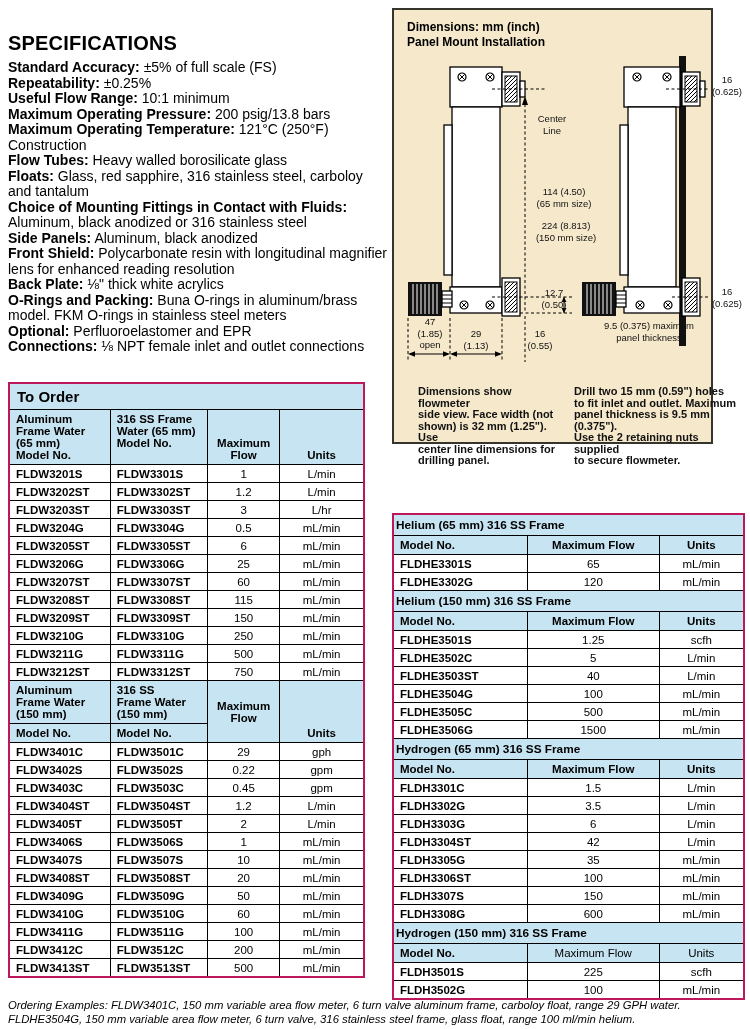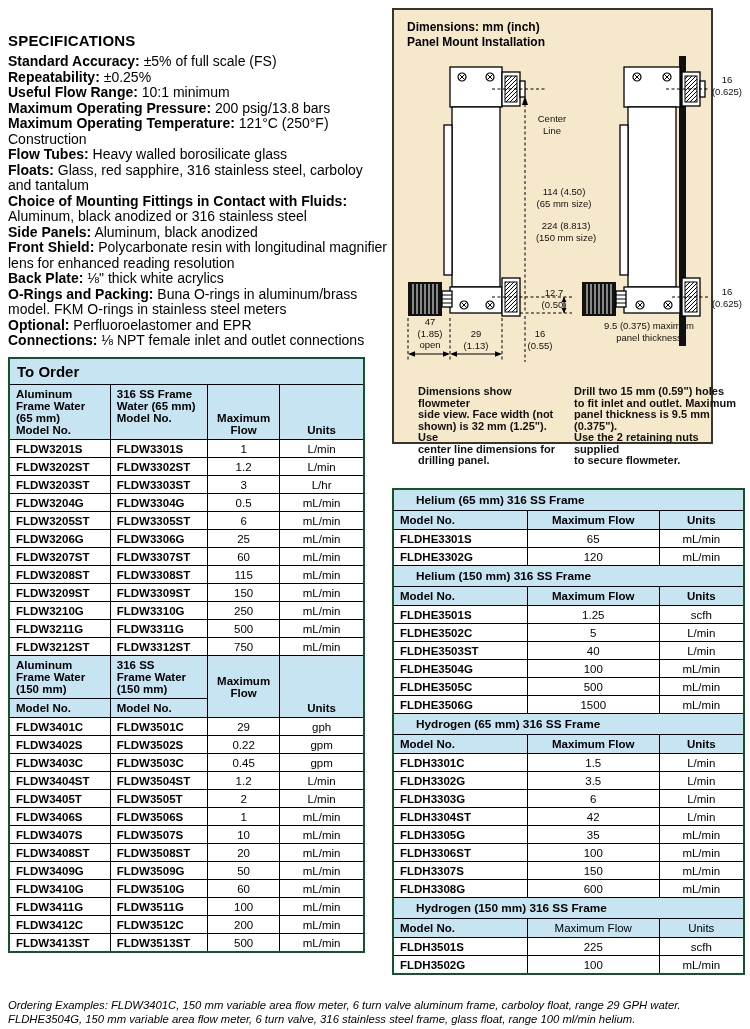--- a/index.html
+++ b/index.html
@@ -3,21 +3,21 @@
 <meta charset="utf-8">
 <style>
   html,body{margin:0;padding:0;}
   body{
     width:750px;height:1029px;position:relative;background:#fff;
     font-family:"Liberation Sans", sans-serif;color:#000;overflow:hidden;
   }
   .pre{white-space:pre-line;}
   
   .specs{position:absolute;left:8px;top:32px;width:380px;}
-  .specs .title{font-size:15px;font-weight:bold;margin:0 0 5px 0;letter-spacing:0.2px;}
+  .specs .title{font-size:20px;font-weight:bold;margin:0 0 5px 0;letter-spacing:0.2px;}
   .spec-line{font-size:14px;line-height:15.5px;}
   
   .diagram{
     position:absolute;left:392px;top:8px;width:321px;height:436px;
     background:#f6e9cb;border:2px solid #35352e;box-sizing:border-box;
   }
   .dsvg{position:absolute;left:0;top:0;}
   .dtitle{position:absolute;left:13px;top:10px;font-size:12px;font-weight:bold;line-height:14.5px;}
   .dlabel{position:absolute;font-weight:normal;font-size:9.5px;line-height:11.5px;
     white-space:pre-line;text-align:center;color:#111;}
@@ -25,35 +25,35 @@
     white-space:pre-line;text-align:left;color:#111;}
   .wshape{fill:#fff;stroke:#000;stroke-width:1.3;}
   .dash{stroke:#000;stroke-width:1;stroke-dasharray:3,2.5;fill:none;}
   .thin{stroke:#000;stroke-width:1;fill:none;}
   .screw circle{fill:#fff;stroke:#000;stroke-width:1.2;}
   .screw line{stroke:#000;stroke-width:1;}
   
   table{border-collapse:collapse;table-layout:fixed;}
   .order-wrap{position:absolute;left:8px;top:357px;width:357px;}
   .gas-wrap{position:absolute;left:392px;top:488px;width:353px;}
-  .order-wrap table,.gas-wrap table{width:100%;border:2px solid #14532d;}
+  .order-wrap table,.gas-wrap table{width:100%;border:2px solid #be185d;margin-top:25px;}
   td,th{border:1px solid #000;overflow:hidden;}
   .title-row td{
     background:#c7e4f2;font-size:15px;font-weight:bold;padding:4px 7px;text-align:left;
   }
   .hdr th{
     background:#c7e4f2;font-size:11.5px;text-align:left;padding:3px 6px;
     vertical-align:top;font-weight:bold;
   }
   .hdr th.ctr{text-align:center;vertical-align:bottom;}
   .hdr th.mid{text-align:center;vertical-align:middle;}
   td.model{font-weight:bold;font-size:11.5px;padding:2.5px 6px;text-align:left;}
   td.num,td.unit{font-size:11.5px;text-align:center;padding:2.5px 4px;}
   .gas-title td{
-    background:#c7e4f2;font-size:11.8px;font-weight:bold;padding:3px 22px;text-align:left;
+    background:#c7e4f2;font-size:11.8px;font-weight:bold;padding:3px 2px;text-align:left;
   }
   
   .examples{position:absolute;left:8px;top:999px;width:740px;
     font-style:italic;font-size:11.3px;line-height:13.8px;}
   .examples b{font-weight:normal;}
 </style>
 </head>
 <body>
 
 <div class="specs">

